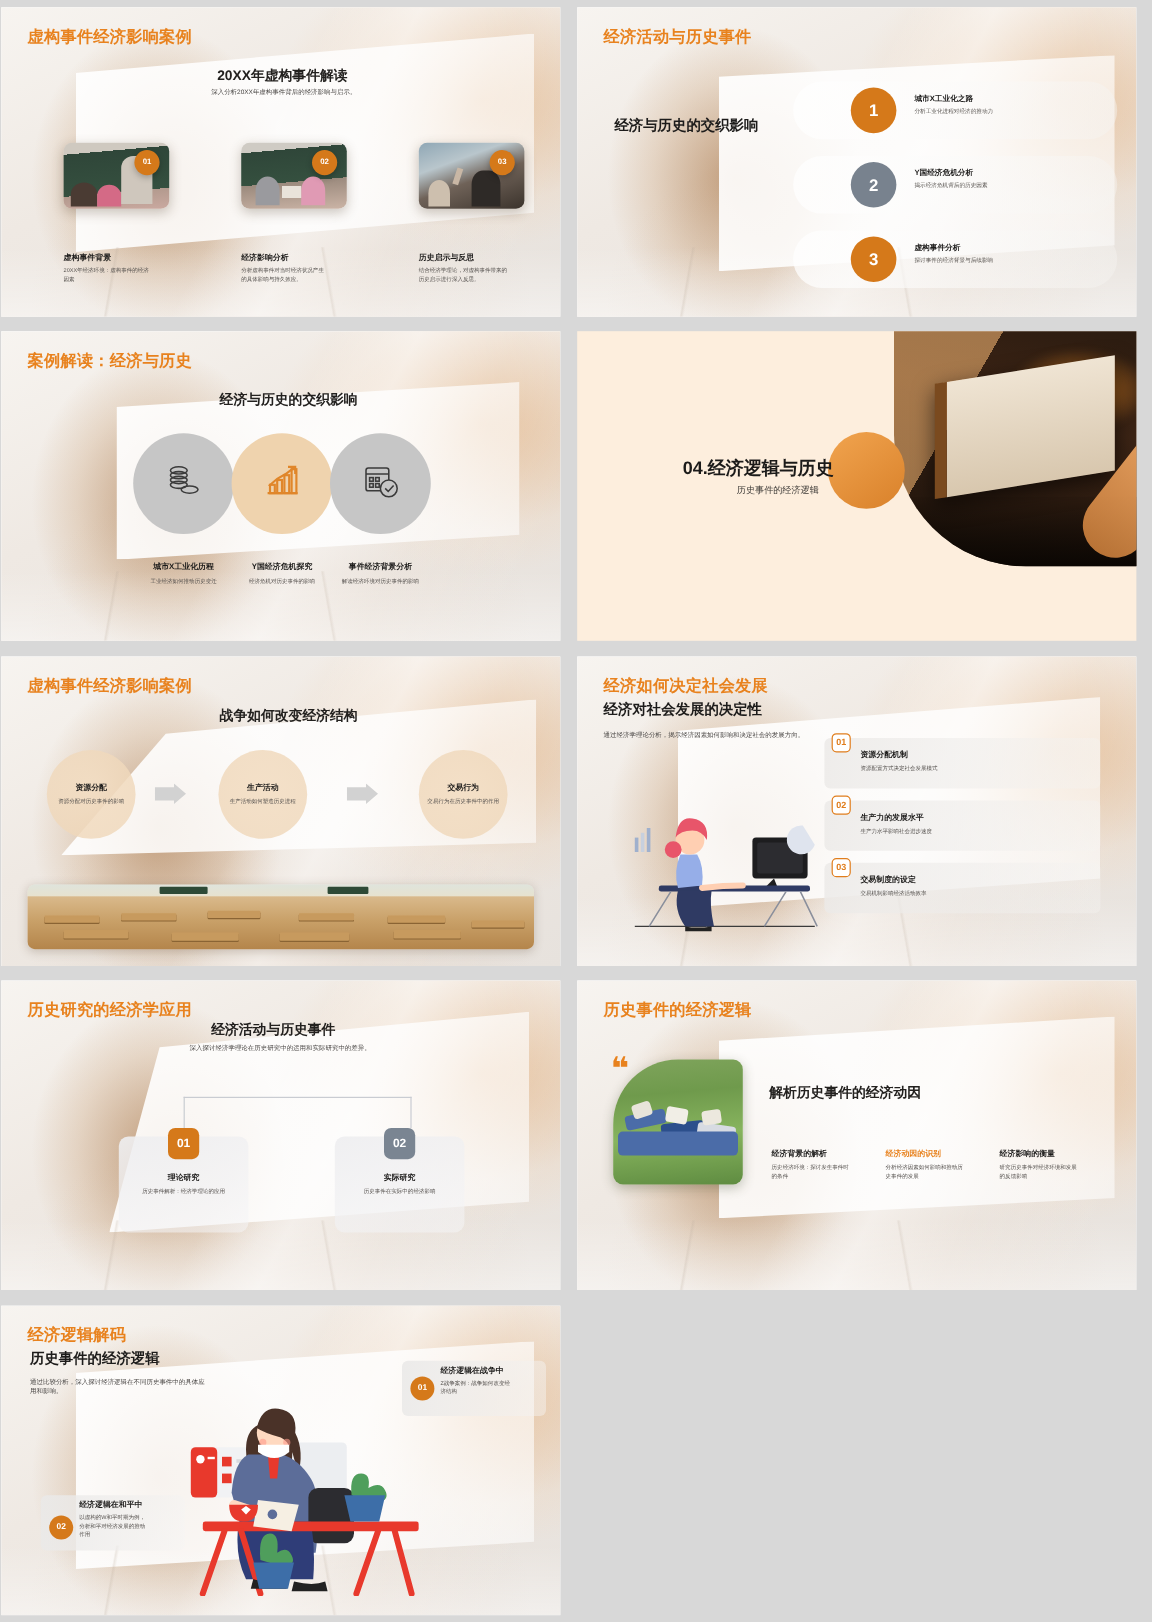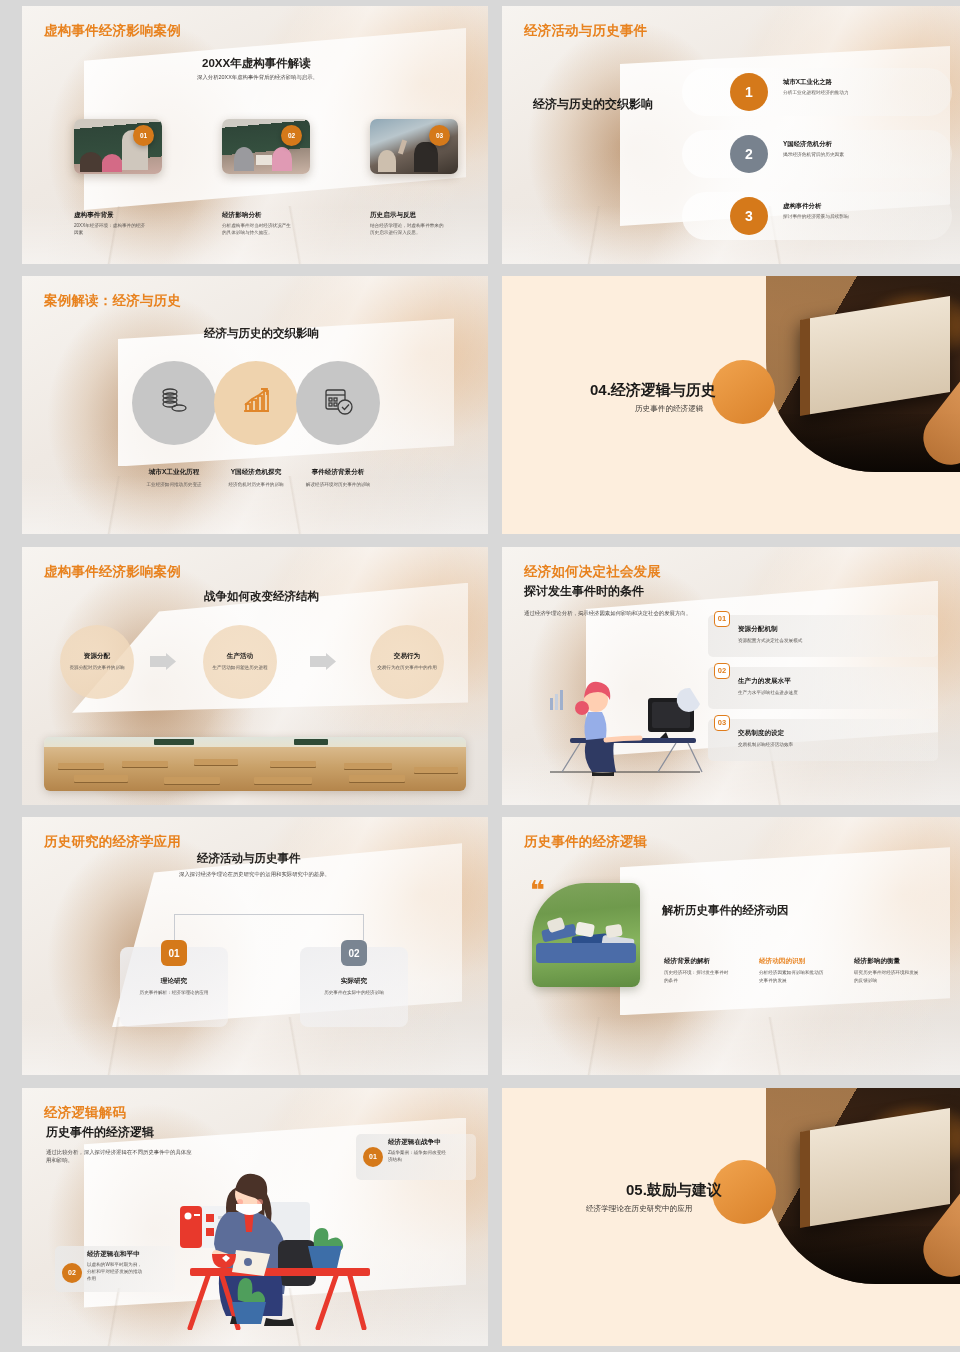--- a/index.html
+++ b/index.html
@@ -11,21 +11,21 @@
   }
   .deck {
     width: 960px; height: 1352px;
     display: grid;
     grid-template-columns: 480px 480px;
     grid-template-rows: repeat(5, 270.4px);
   }
   .slide {
     position: relative;
     width: 466px; height: 258px;
-    margin: 6px 22px;
+    margin: 6px 1px;
     background: #fff;
     overflow: hidden;
   }
   
   .bg-warm {
     position:absolute; inset:0;
     background:
       radial-gradient(ellipse 150px 180px at 28% 55%, rgba(150,85,25,.50), rgba(180,120,60,.20) 45%, rgba(255,255,255,0) 70%),
       radial-gradient(ellipse 220px 160px at 86% 30%, rgba(214,126,38,.42), rgba(240,190,140,.14) 55%, rgba(255,255,255,0) 78%),
       radial-gradient(ellipse 300px 200px at 50% 95%, rgba(190,140,95,.18), rgba(255,255,255,0) 70%),
@@ -366,21 +366,21 @@
       <div class="desk" style="left:370px;top:30px;width:44px;height:6px;"></div>
     </div>
   </div>
 
   <div class="slide">
     <div class="bg-warm"></div>
     <div class="screen" style="left:84px;top:34px;width:352px;height:176px;clip-path:polygon(0% 16%,100% 0%,100% 86%,0% 100%);"></div>
     <div class="floor-lines"></div>
 
     <div class="s-title">经济如何决定社会发展</div>
-    <div class="s-head-dark" style="position:absolute;left:22px;top:36px;">探讨发生事件时的条件</div>
+    <div class="s-head-dark" style="position:absolute;left:22px;top:36px;">经济对社会发展的决定性</div>
     <div class="body-sm" style="position:absolute;left:22px;top:62px;width:200px;">通过经济学理论分析，揭示经济因素如何影响和决定社会的发展方向。</div>
 
     <div class="person" style="left:38px;top:105px;">
       <svg width="180" height="125" viewBox="0 0 180 125">
         <line x1="10" y1="120" x2="160" y2="120" stroke="#3b3b3b" stroke-width="1"></line>
         <rect x="108" y="46" width="46" height="34" rx="3" fill="#1d1d1f"></rect>
         <rect x="112" y="50" width="38" height="26" rx="2" fill="#2c2c30"></rect>
         <path d="M126 80 l4 10 h-14 l10 -10z" fill="#1d1d1f"></path>
         <rect x="30" y="86" width="126" height="5" rx="2" fill="#2f3a63"></rect>
         <path d="M40 91 L22 120 M52 91 L70 120 M136 91 L118 120 M148 91 L162 120" stroke="#8a8f9c" stroke-width="1.3" fill="none"></path>
@@ -519,25 +519,14 @@
     <div class="s9-num" style="left:341px;top:59px;">01</div>
     <div class="lbl-bold" style="position:absolute;left:366px;top:50px;">经济逻辑在战争中</div>
     <div class="body-xs" style="position:absolute;left:366px;top:61px;width:58px;">Z战争案例：战争如何改变经济结构</div>
 
     <div class="s9-chip" style="left:33px;top:158px;"></div>
     <div class="s9-num" style="left:40px;top:175px;">02</div>
     <div class="lbl-bold" style="position:absolute;left:65px;top:162px;">经济逻辑在和平中</div>
     <div class="body-xs" style="position:absolute;left:65px;top:173px;width:58px;">以虚构的W和平时期为例，分析和平对经济发展的推动作用</div>
   </div>
 
-  <div class="slide cover">
-    <div class="art">
-      <div class="flame"></div>
-      <div class="floor"></div>
-      <div class="scroll"></div>
-      <div class="orangebar"></div>
-    </div>
-    <div class="dot" style="left:210px;top:72px;"></div>
-    <div class="ctitle" style="left:124px;top:93px;">05.鼓励与建议</div>
-    <div class="csub" style="left:84px;top:116px;">经济学理论在历史研究中的应用</div>
-  </div>
 
 </div>
 
 </body></html>

